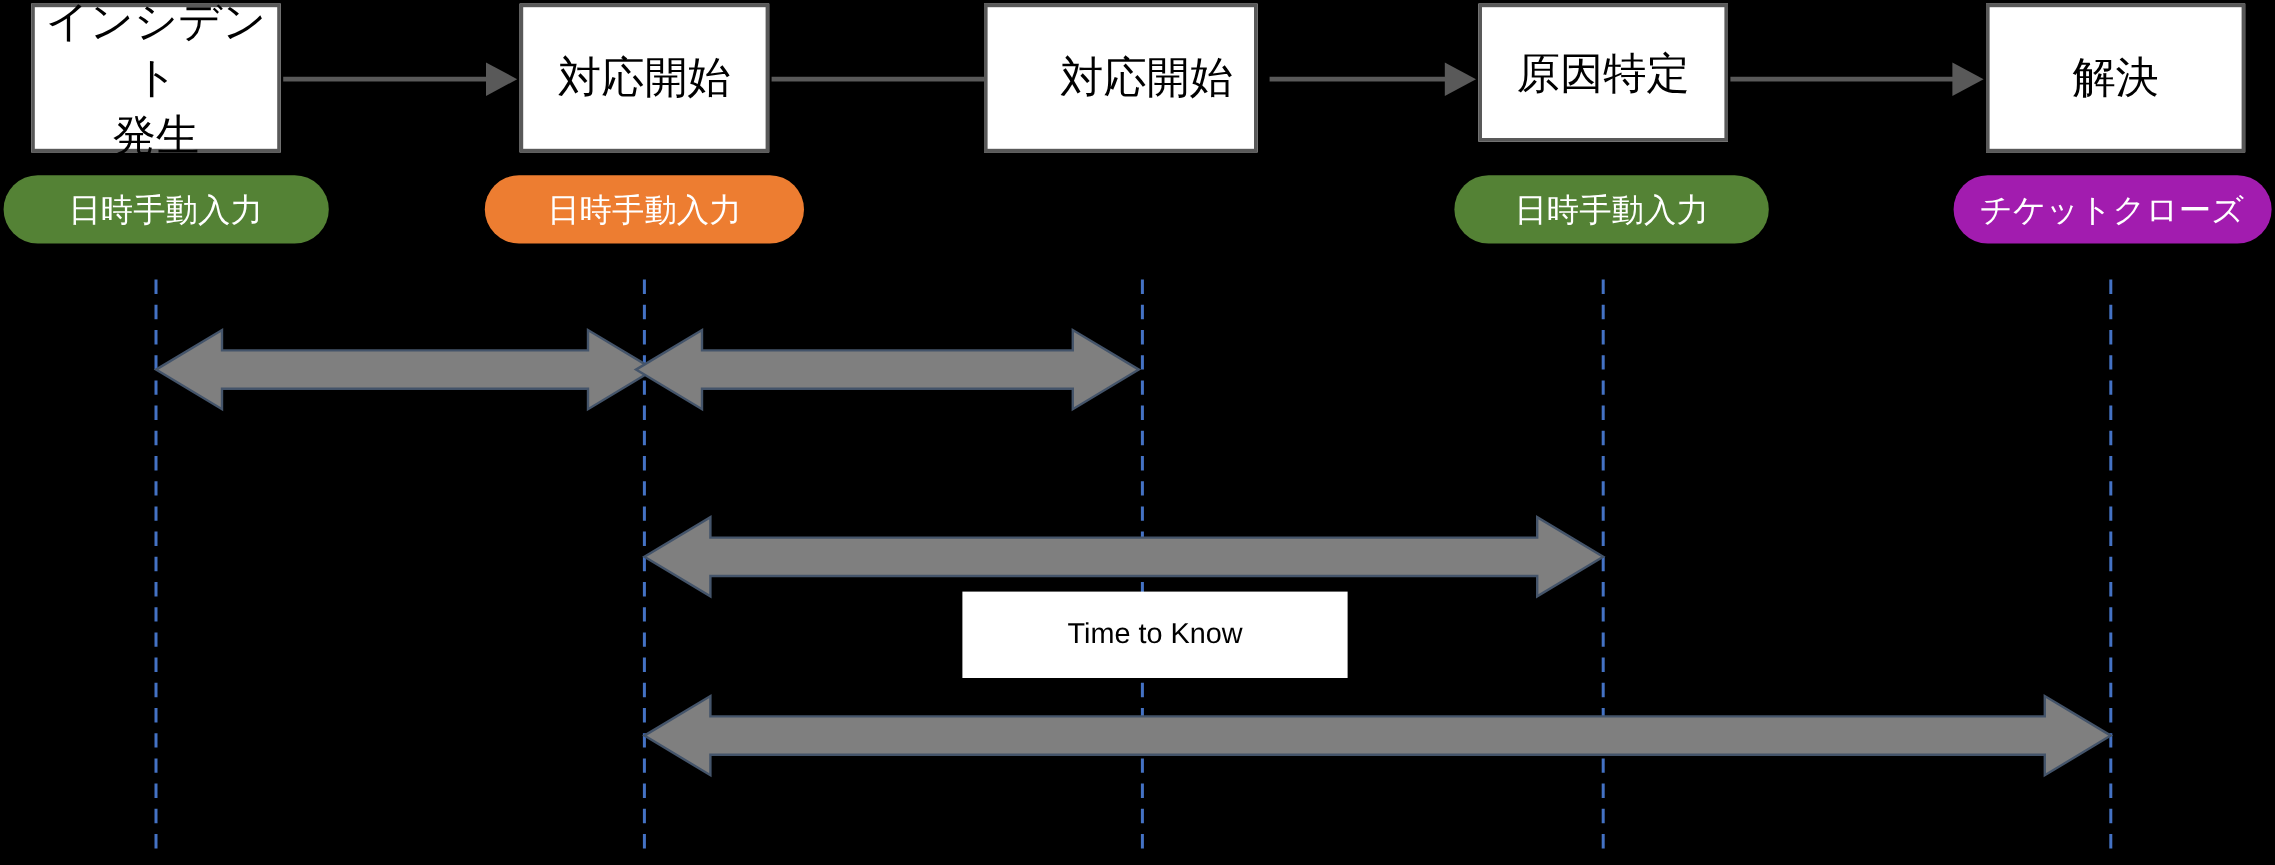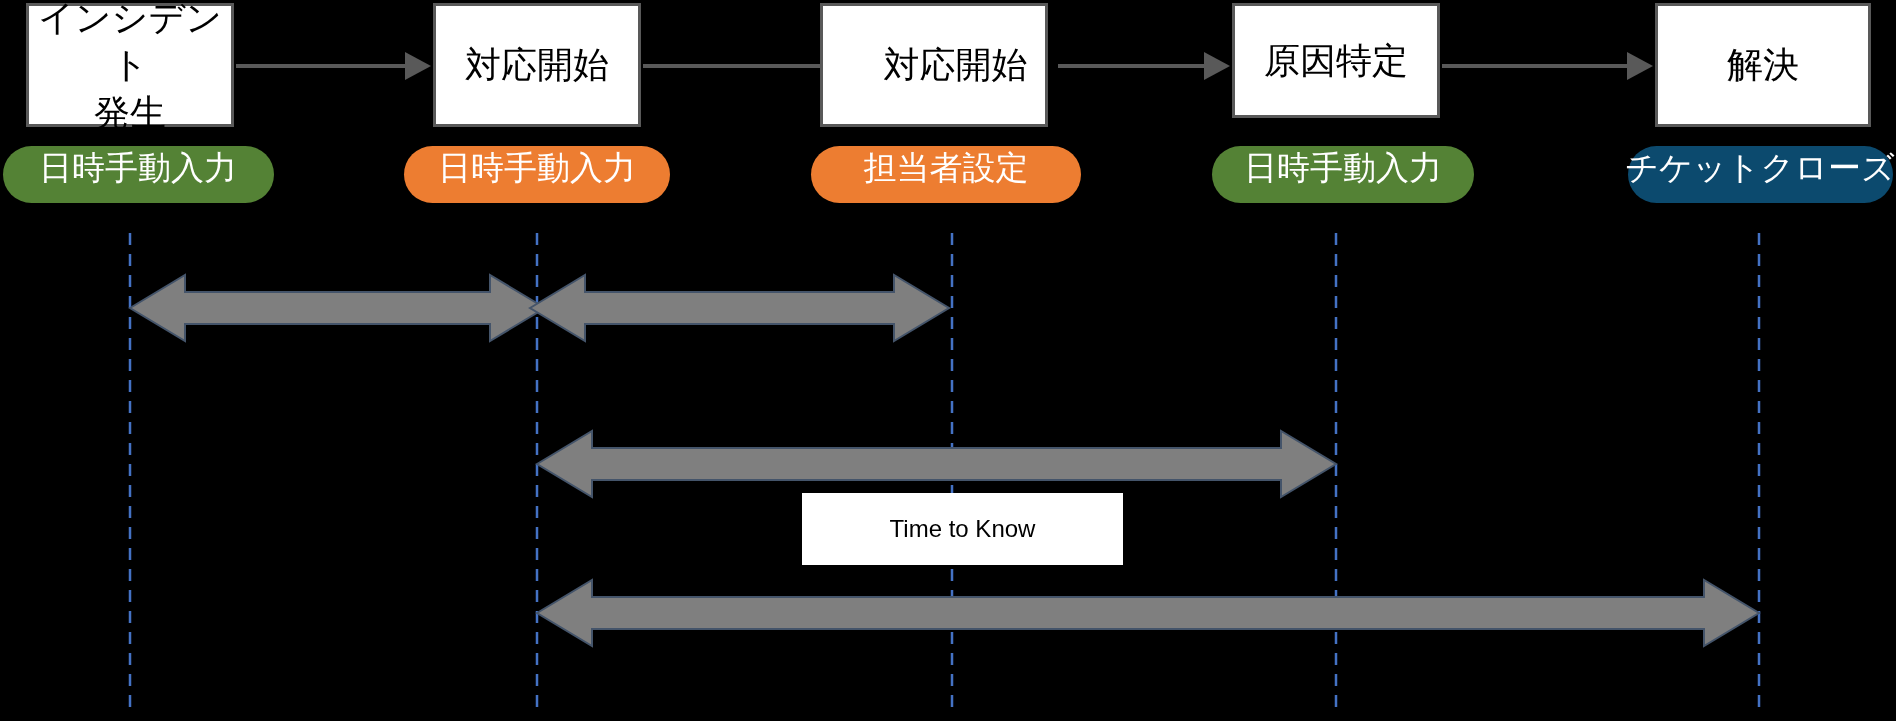--- a/index.html
+++ b/index.html
@@ -18,23 +18,23 @@
     border:3px solid #595959;
     box-sizing:border-box;
     display:flex;align-items:center;justify-content:center;
     text-align:center;
     font-size:36px;line-height:1.32;color:#000;
     white-space:pre-line;
   }
   .badge{
     position:absolute;
     box-sizing:border-box;
-    display:flex;justify-content:center;
+    display:flex;align-items:center;justify-content:center;
     border-radius:29px;
-    font-size:33px;
+    font-size:27px;
     white-space:nowrap;
     font-family:Liberation Serif, serif;
   }
   .span-label-box{
     position:absolute;
     background:#fff;
     display:flex;align-items:center;justify-content:center;
     font-size:24px;color:#000;
     z-index:3;
     white-space:nowrap;
@@ -83,34 +83,31 @@
   <div class="stage-box" style="left: 433px; top: 3px; width: 208px; height: 124px; background: rgb(255, 255, 255); border-color: rgb(89, 89, 89);">
     <span class="stage-label">対応開始</span>
   </div>
   <div class="badge" style="left: 404px; top: 146px; width: 266px; height: 57px; background: rgb(237, 125, 49); color: rgb(255, 255, 255);">
     <span class="badge-label">日時手動入力</span>
   </div>
 
   <div class="stage-box" style="left: 820px; top: 3px; width: 228px; height: 124px; background: rgb(255, 255, 255); border-color: rgb(89, 89, 89); padding-left: 43px;">
     <span class="stage-label">対応開始</span>
   </div>
-  <div class="badge" style="left: 811px; top: 146px; width: 270px; height: 57px; background: rgb(237, 125, 49); color: rgb(255, 255, 255);">
-    <span class="badge-label">担当者設定</span>
-  </div>
 
   <div class="stage-box" style="left: 1232px; top: 3px; width: 208px; height: 115px; background: rgb(255, 255, 255); border-color: rgb(89, 89, 89);">
     <span class="stage-label">原因特定</span>
   </div>
   <div class="badge" style="left: 1212px; top: 146px; width: 262px; height: 57px; background: rgb(84, 130, 53); color: rgb(255, 255, 255);">
     <span class="badge-label">日時手動入力</span>
   </div>
 
   <div class="stage-box" style="left: 1655px; top: 3px; width: 216px; height: 124px; background: rgb(255, 255, 255); border-color: rgb(89, 89, 89);">
     <span class="stage-label">解決</span>
   </div>
-  <div class="badge" style="left: 1627.5px; top: 146px; width: 265px; height: 57px; background: #0c4a6e; color: rgb(255, 255, 255);">
+  <div class="badge" style="left: 1627.5px; top: 146px; width: 265px; height: 57px; background: #a21caf; color: rgb(255, 255, 255);">
     <span class="badge-label">チケットクローズ</span>
   </div>
 </div>
   <div class="span-label-box" id="span-label" style="left: 802px; top: 493px; width: 321px; height: 72px; background: rgb(255, 255, 255); color: rgb(0, 0, 0);">
     <span>Time to Know</span>
   </div>
 </div>
 
 </body></html>

